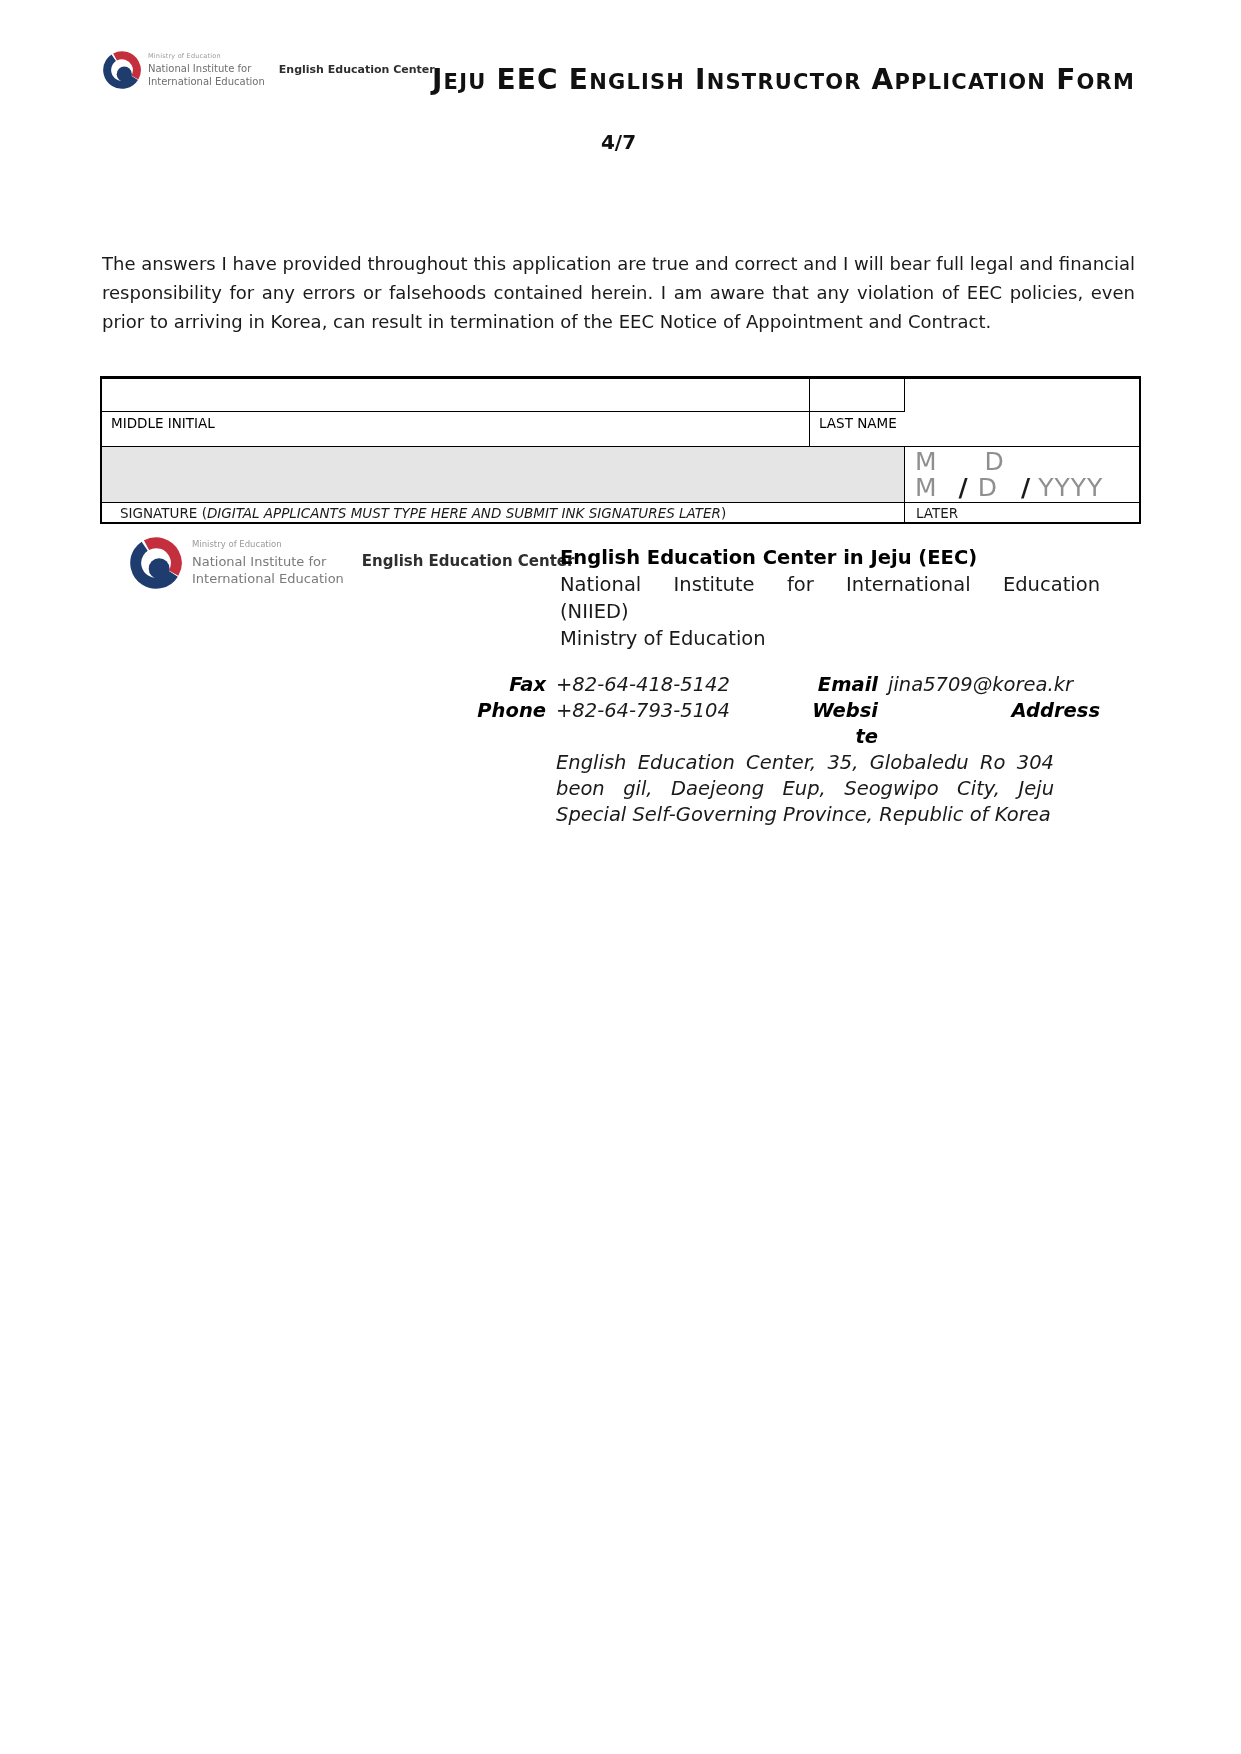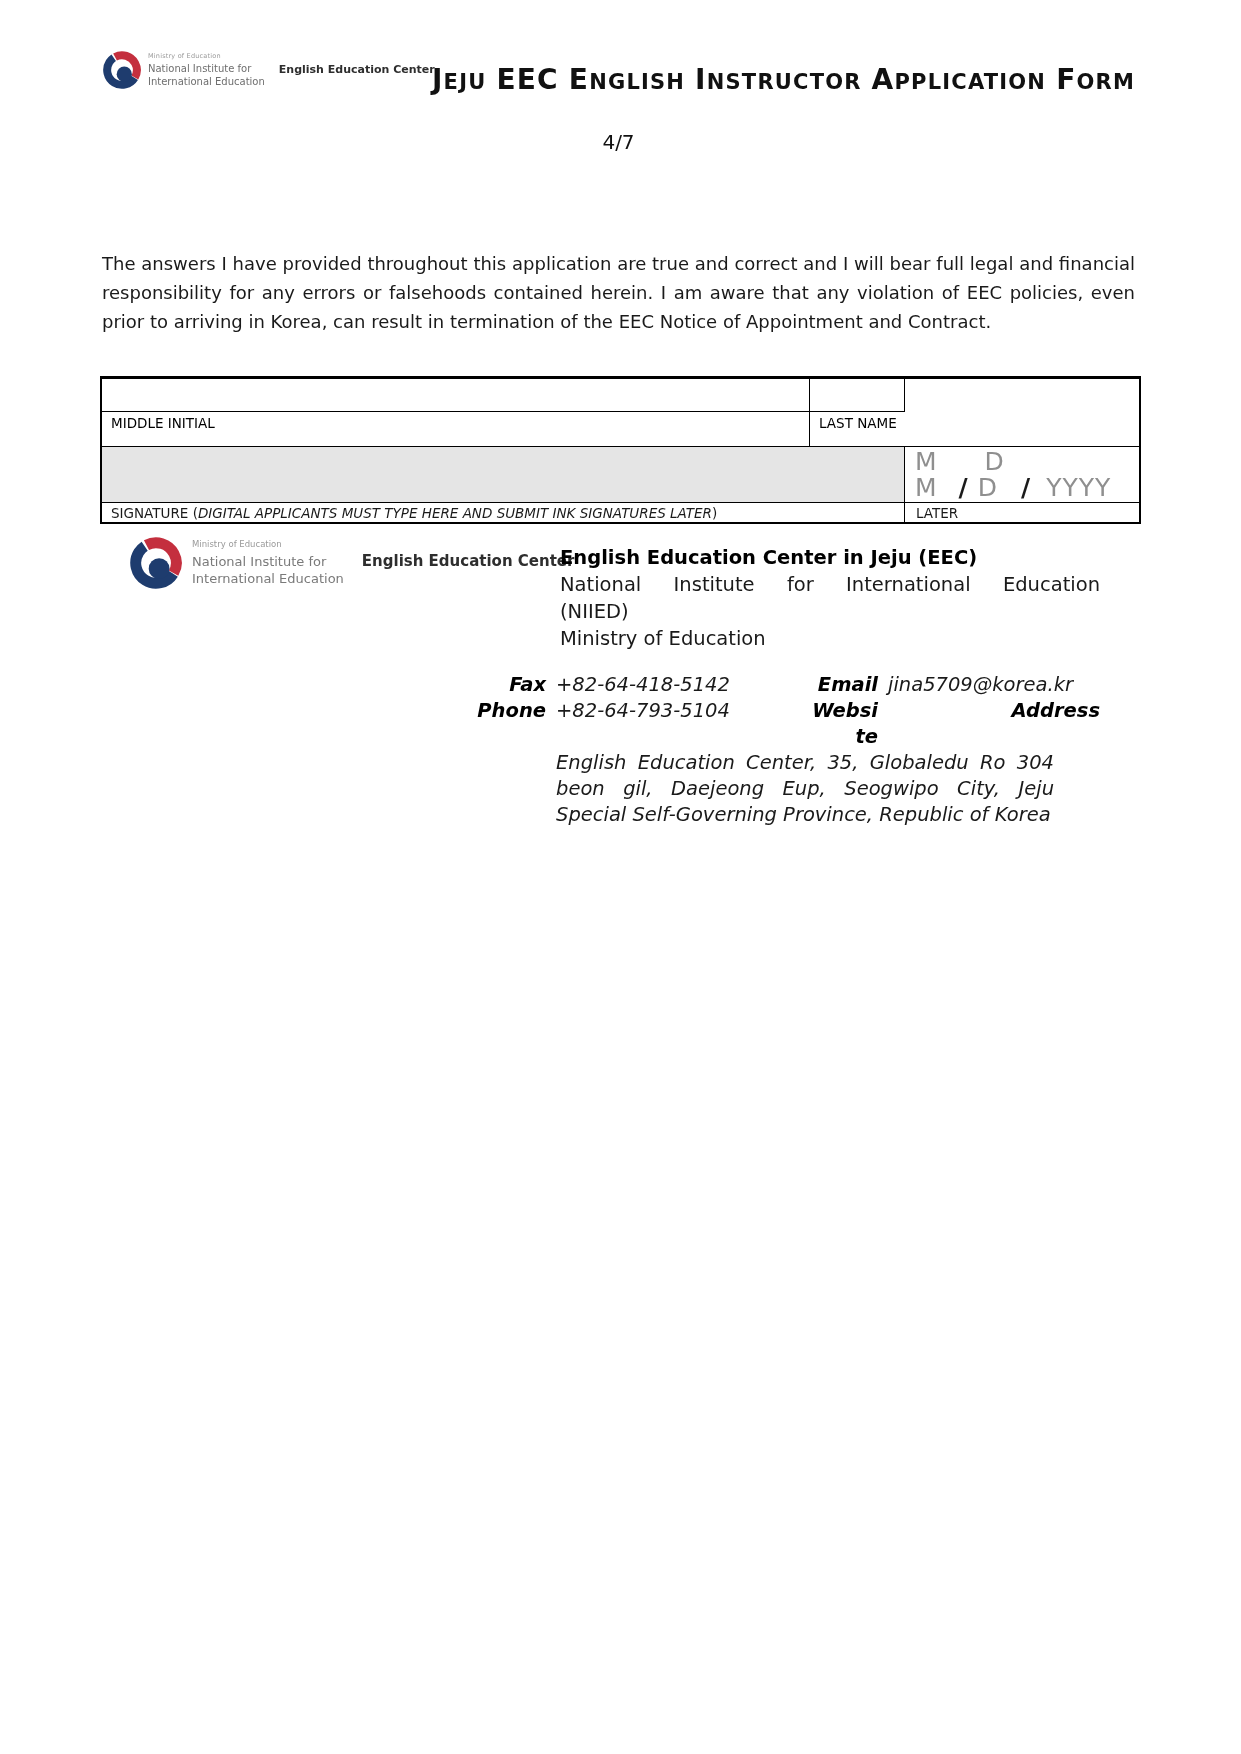--- a/index.html
+++ b/index.html
@@ -17,51 +17,51 @@
   .hlogo-center{margin-left:14px;margin-top:13px;font-size:11px;font-weight:600;color:#2e2e2e;}
   .doc-title{
     position:absolute;left:360px;top:63px;right:106px;
     text-align:right;font-weight:bold;color:#111;white-space:nowrap;
   }
   .sc-big{font-size:28px;letter-spacing:1.2px;}
   .sc-small{font-size:21px;letter-spacing:1.2px;}
   .sc-space{display:inline-block;width:10px;}
   .page-num{
     position:absolute;left:100px;top:130px;width:1037px;text-align:center;
-    font-size:20px;font-weight:normal;color:#111;
+    font-size:20px;font-weight:bold;color:#111;
   }
   
   .statement{
     position:absolute;left:102px;top:249px;width:1033px;
     font-size:18px;line-height:29px;text-align:justify;color:#1a1a1a;
   }
   
   .ftable{
     position:absolute;left:100px;top:376px;width:1037px;
     display:grid;grid-template-columns:708px 95px 234px;
     grid-template-rows:32px 35px 56px 20px;
     border:2px solid #000;border-top-width:3px;
   }
   .cell{box-sizing:border-box;border-color:#000;border-style:solid;border-width:0;}
   .br{border-right-width:1.5px;}
   .bt{border-top-width:1.5px;}
   .span2{grid-column:1/3;}
   .flabel{font-size:13.5px;color:#000;padding:3px 6px 0 9px;line-height:16px;}
   .sig-area{background:#e5e5e5;}
-  .sig-label{display:flex;align-items:center;font-size:13.5px;padding-left:9px;white-space:nowrap;overflow:hidden;}
+  .sig-label{display:flex;align-items:center;font-size:13.5px;padding-left:18px;white-space:nowrap;overflow:hidden;}
   .sig-label .ital{font-style:italic;}
   .date-label{display:flex;align-items:center;font-size:13.5px;padding-left:11px;}
   .date-cell{padding-top:2px;font-size:25px;line-height:26px;color:#8f8f8f;}
   .dline{display:flex;align-items:baseline;}
   .dm{margin-left:10px;}
   .dd1{margin-left:48px;}
   .dsl1{margin-left:22px;}
   .dd2{margin-left:10px;}
   .dsl2{margin-left:24px;}
-  .dy{margin-left:16px;letter-spacing:1px;}
+  .dy{margin-left:8px;letter-spacing:1px;}
   .dslash{color:#1a1a1a;font-weight:600;}
   
   .flogo{position:absolute;left:130px;top:535px;display:flex;align-items:flex-start;}
   .flogo-text{margin-left:10px;padding-top:4px;}
   .flogo-ministry{font-size:8.5px;color:#9a9a9a;}
   .flogo-inst{font-size:13px;line-height:17px;color:#7a7a7a;margin-top:4px;}
   .flogo-center{margin-left:18px;margin-top:17px;font-size:15px;font-weight:600;color:#2e2e2e;}
   .org{position:absolute;left:560px;top:544px;width:540px;font-size:19.5px;line-height:27px;}
   .org-name{font-weight:bold;color:#000;}
   .org-just{text-align:justify;text-align-last:justify;}

